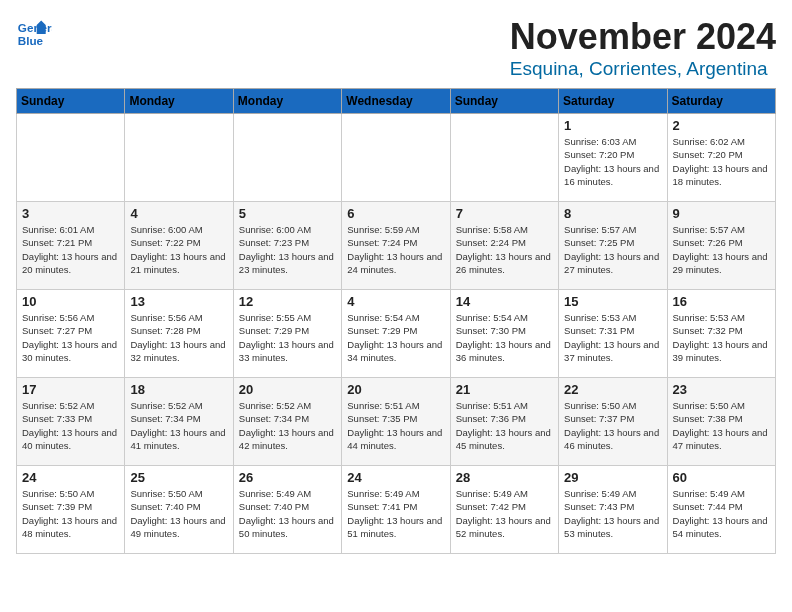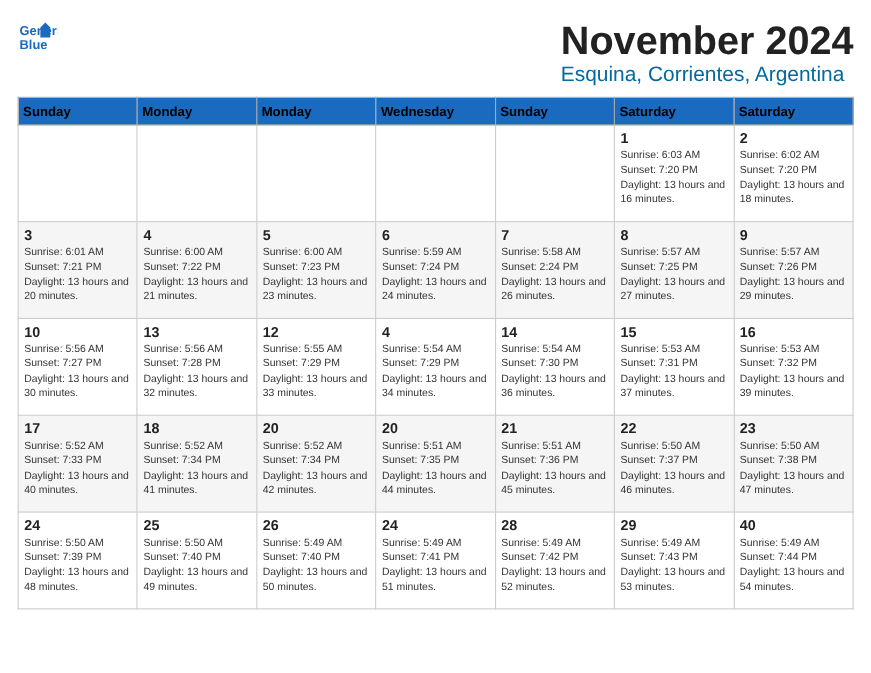--- a/index.html
+++ b/index.html
@@ -319,21 +319,21 @@
 and 52 minutes.</div>
         </td>
         <td>
           <span class="day-num">29</span>
           <div class="cell-info">Sunrise: 5:49 AM
 Sunset: 7:43 PM
 Daylight: 13 hours
 and 53 minutes.</div>
         </td>
         <td>
-          <span class="day-num">40</span>
+          <span class="day-num">60</span>
           <div class="cell-info">Sunrise: 5:49 AM
 Sunset: 7:44 PM
 Daylight: 13 hours
 and 54 minutes.</div>
         </td>
       </tr>
     </tbody>
 </table>
 
 </body></html>

